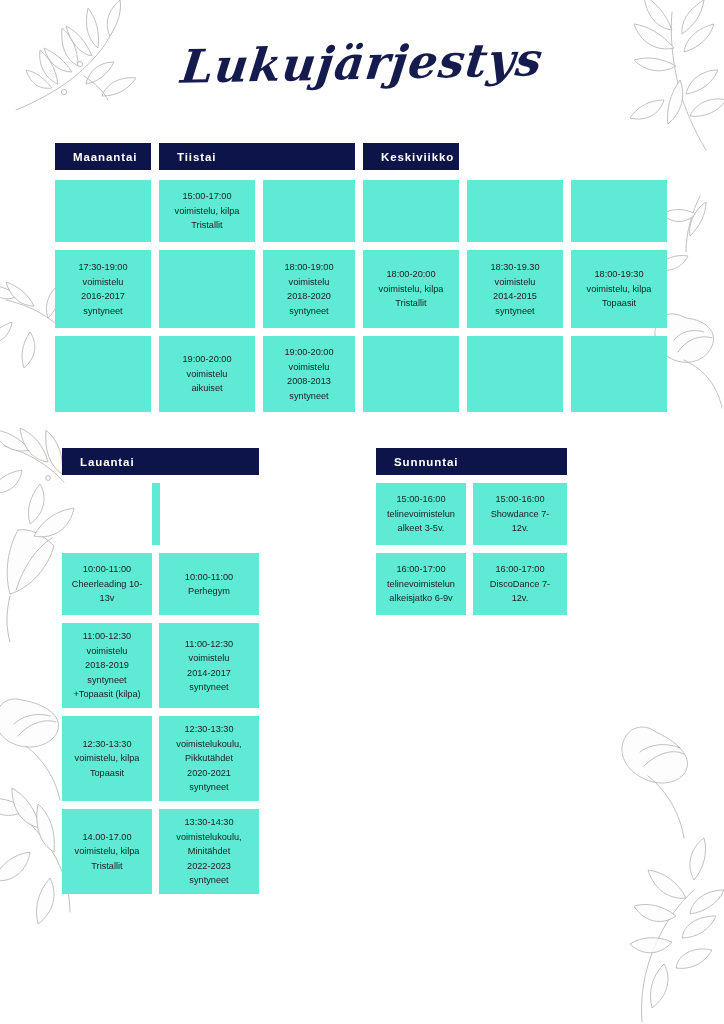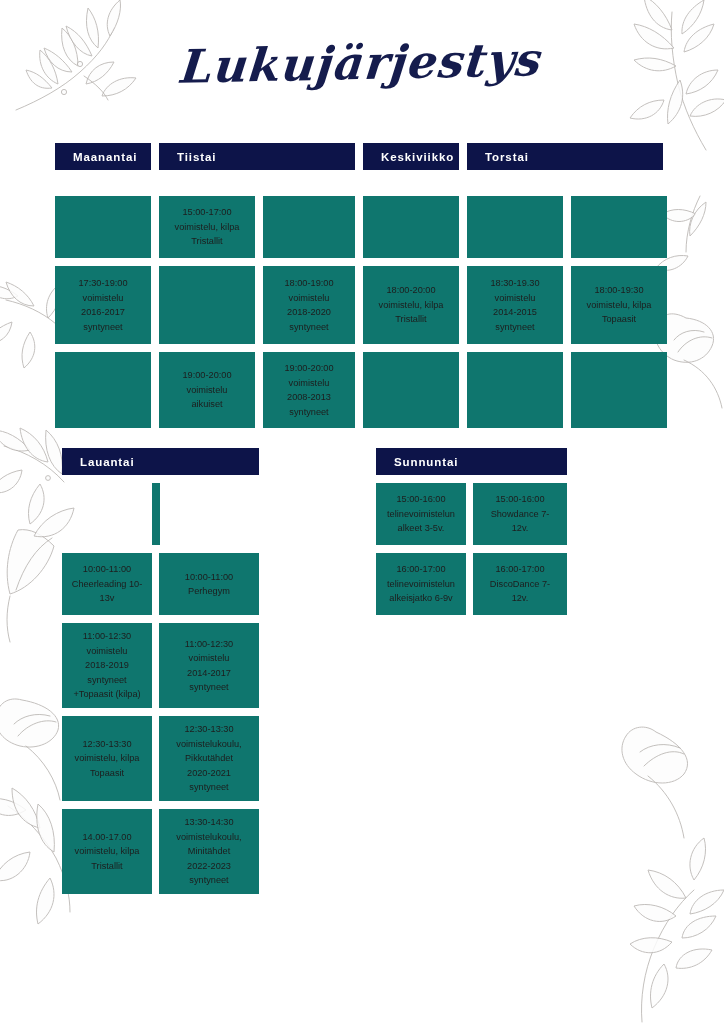--- a/index.html
+++ b/index.html
@@ -71,21 +71,21 @@
     font-weight: 700;
     letter-spacing: .9px;
     display: flex;
     align-items: center;
     padding-left: 18px;
     box-sizing: border-box;
     height: 27px;
   }
 
   .cell {
-    background: #0f766e;
+    background: #5eead4;
     box-sizing: border-box;
     display: flex;
     align-items: center;
     justify-content: center;
     text-align: center;
     font-size: 9.2px;
     line-height: 14.5px;
     color: #1d1d1d;
     padding: 2px 4px;
     white-space: pre-line;
@@ -93,21 +93,21 @@
 
   
   #topgrid {
     left: 55px;
     top: 143px;
     width: 615px;
   }
   #topgrid .headrow {
     display: grid;
     grid-template-columns: 96px 8px 196px 8px 96px 8px 196px;
-    margin-bottom: 26px;
+    margin-bottom: 10px;
   }
   #topgrid .headrow .gap { background: transparent; }
   #topgrid .bodyrow {
     display: grid;
     grid-template-columns: 96px 8px 96px 8px 92px 8px 96px 8px 96px 8px 96px;
     margin-bottom: 8px;
   }
   #topgrid .bodyrow .gap { background: transparent; }
   #topgrid .r1 .cell { height: 62px; }
   #topgrid .r2 .cell { height: 78px; }
@@ -260,21 +260,20 @@
 
 <div class="section" id="topgrid">
 
   <div class="headrow">
     <div class="dayhead">Maanantai</div>
     <div class="gap"></div>
     <div class="dayhead">Tiistai</div>
     <div class="gap"></div>
     <div class="dayhead">Keskiviikko</div>
     <div class="gap"></div>
-    <div class="dayhead">Torstai</div>
   </div>
 
   <div class="bodyrow r1">
     <div class="cell"></div>
     <div class="gap"></div>
     <div class="cell">15:00-17:00
 voimistelu, kilpa
 Tristallit</div>
     <div class="gap"></div>
     <div class="cell"></div>

